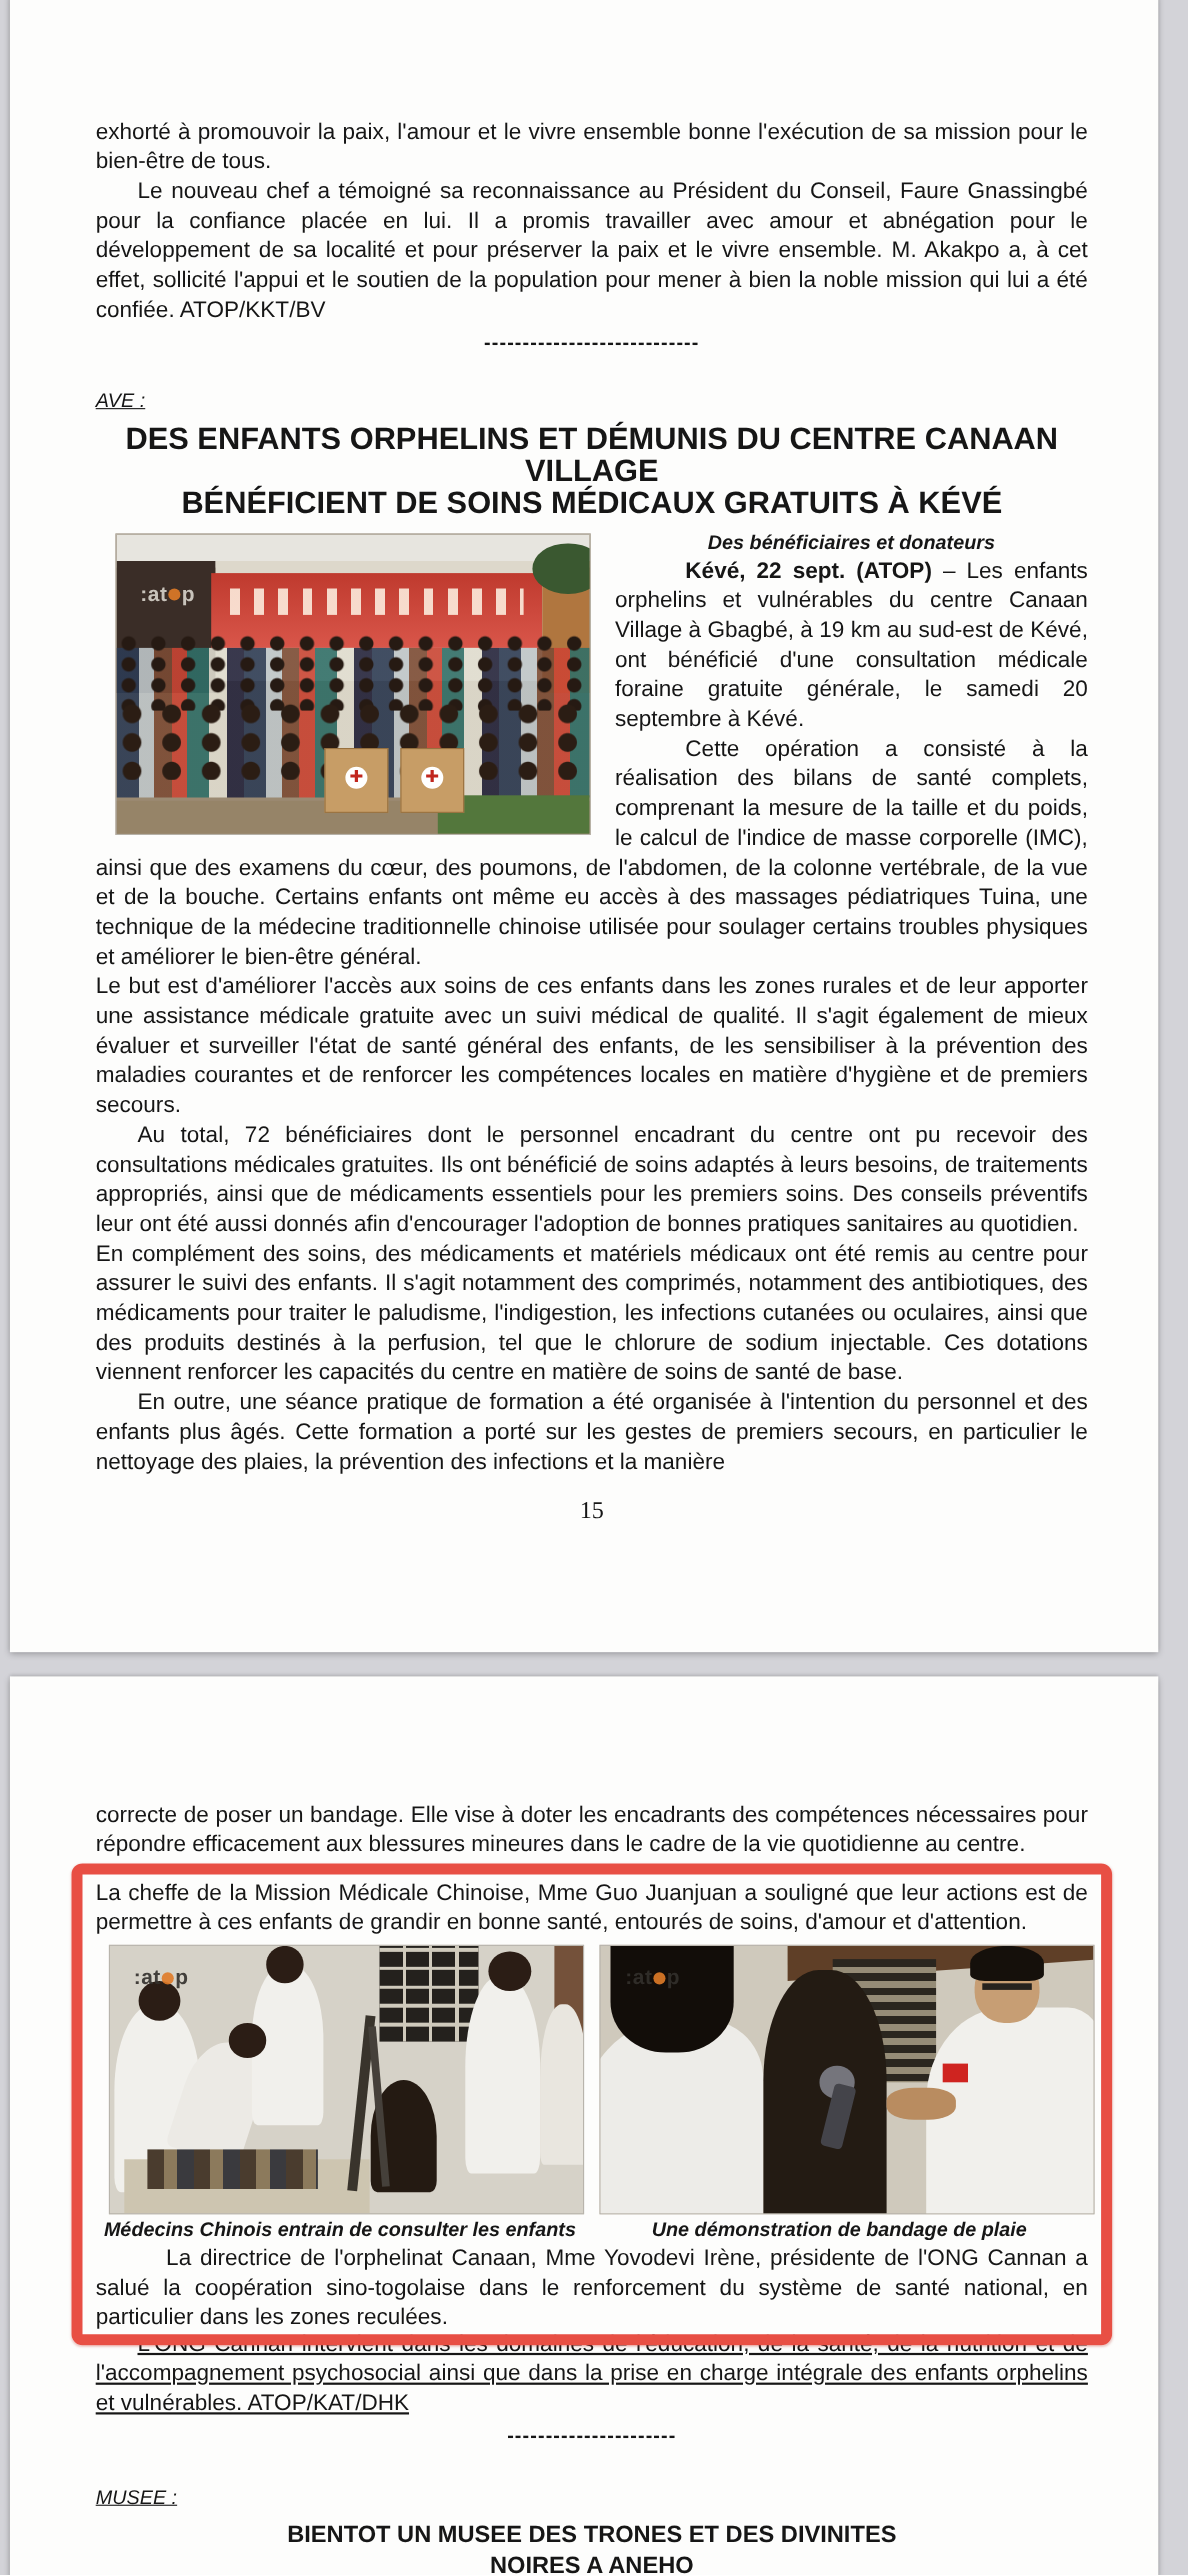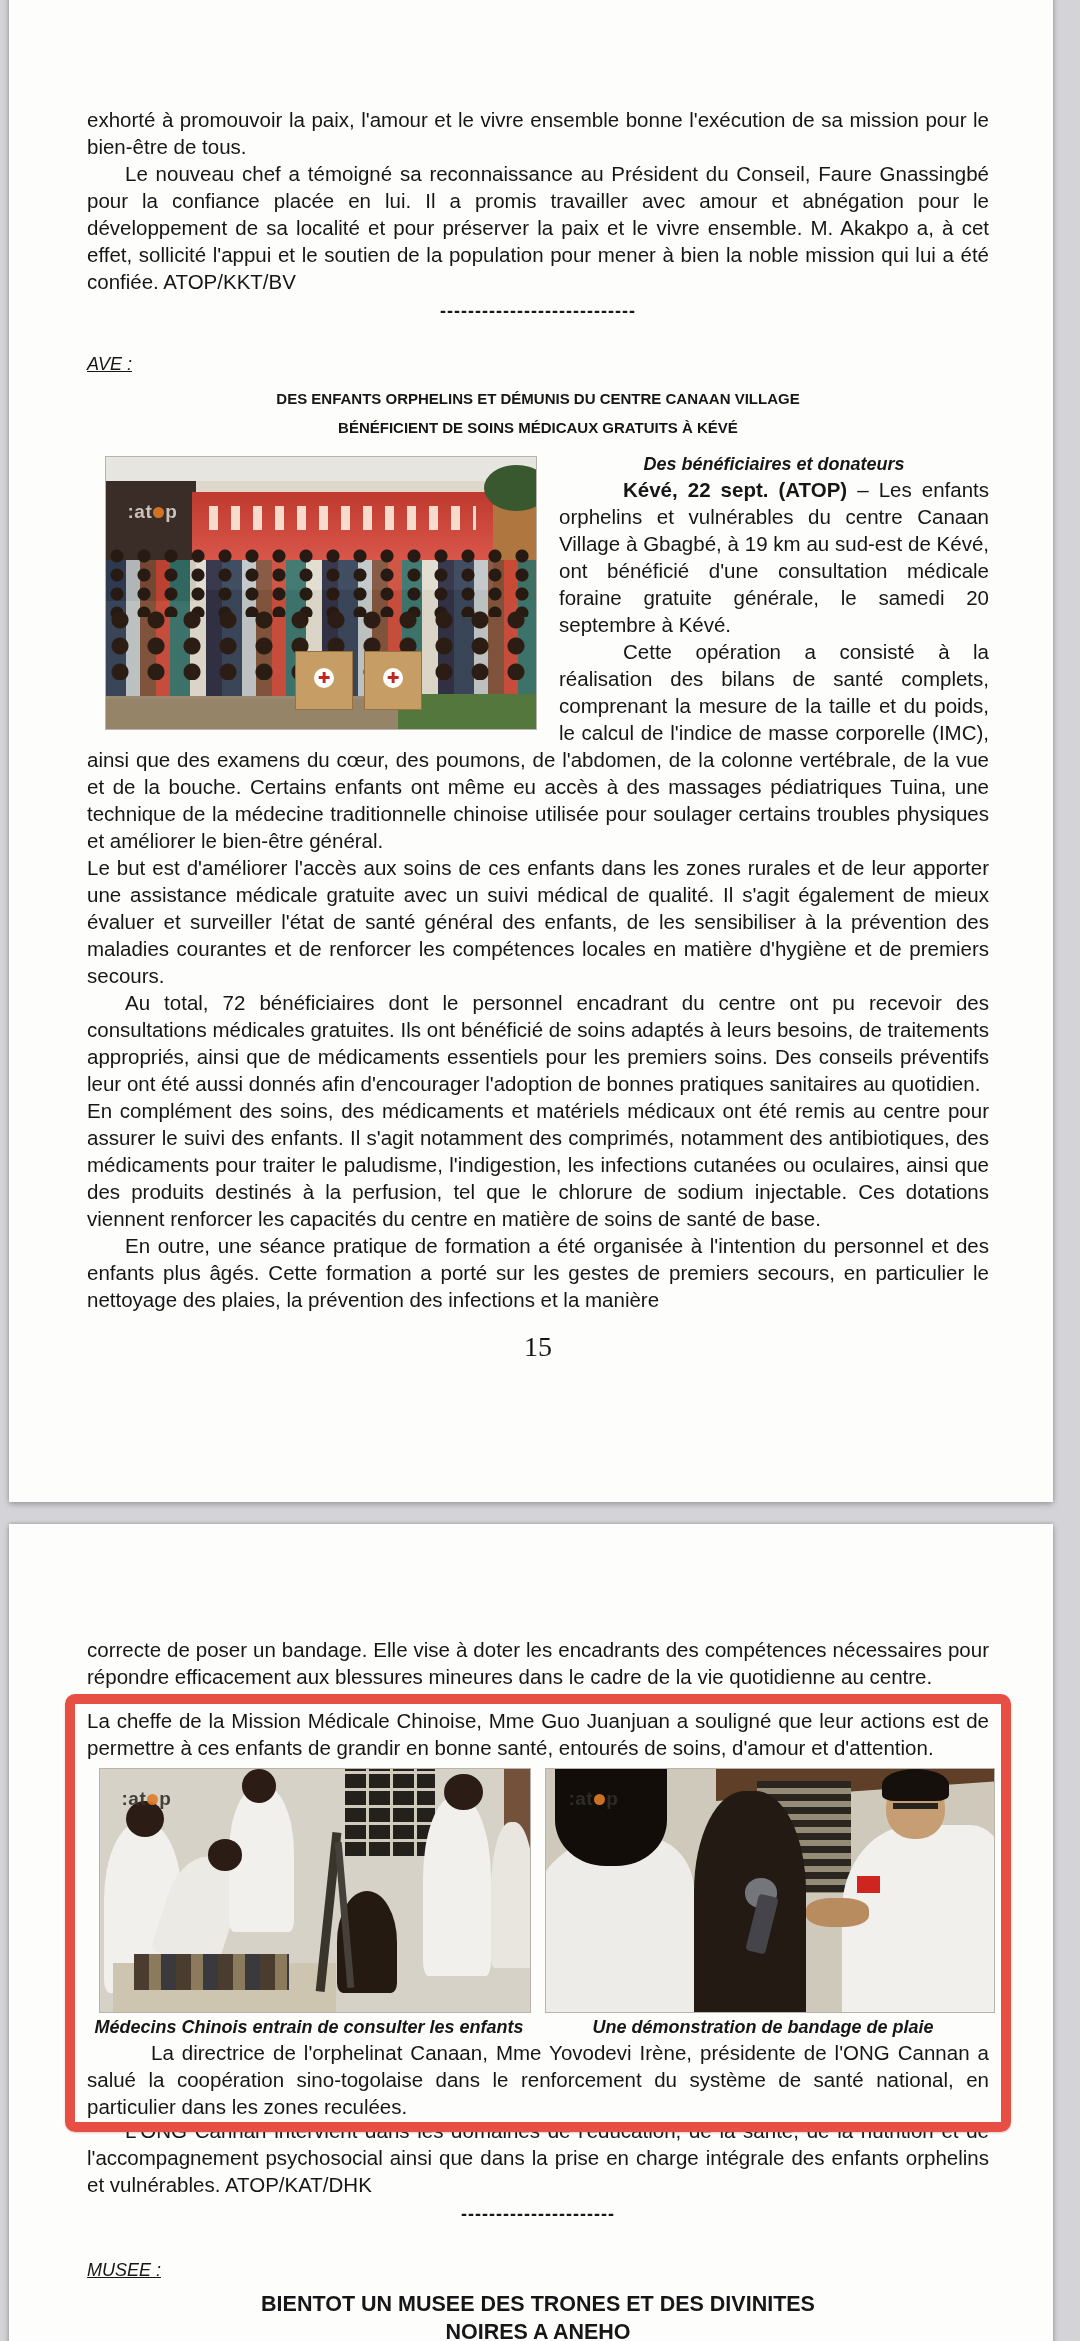--- a/index.html
+++ b/index.html
@@ -19,23 +19,23 @@
   #page-1 .content{padding-top:112px;}
   #page-2 .content{padding-top:112px;}
 
   p{margin:0;text-align:justify;font-size:20.5px;line-height:27px;}
   .ind{text-indent:38px;}
   .ind-lg{text-indent:64px;}
   .sep{text-align:center;font-weight:bold;font-size:18px;letter-spacing:1px;
        line-height:26px;margin:3px 0;}
   .rubric{font-style:italic;text-decoration:underline;font-size:18px;
           line-height:27px;margin:27px 0 6px 0;}
-  .headline{font-weight:bold;font-size:15px;line-height:29px;text-align:center;margin:2px 0 10px 0;}
+  .headline{font-weight:bold;font-size:28px;line-height:29px;text-align:center;margin:2px 0 10px 0;}
   .pagenum{clear:both;text-align:center;font-family:"Liberation Serif","DejaVu Serif",serif;
-           font-size:28px;margin-top:18px;}
+           font-size:22px;margin-top:18px;}
 
   
   figure{margin:0;}
   .photo{position:relative;overflow:hidden;background:#d6d2c8;border:1px solid #b8b4ac;}
   .photo div{position:absolute;}
   .figcap{font-weight:bold;font-style:italic;font-size:18px;text-align:center;line-height:24px;margin-top:2px;}
 
   .wm{position:absolute;z-index:4;font-weight:bold;font-size:19px;letter-spacing:.5px;
       color:#33302c;opacity:.9;}
   .wm.light{color:#d8d4cc;}
@@ -115,21 +115,21 @@
 
   
   .red-box{
     position:relative;z-index:2;
     margin:4px -22px 0 -22px;
     border:10px solid #e84f44;border-radius:10px;
     padding:3px 12px 2px 12px;background:transparent;
     box-shadow:0 1px 2px rgba(180,40,30,.25);
   }
   .photos-row{display:flex;margin-top:7px;}
-  .para-after-box{margin-top:-15px;}
+  .para-after-box{margin-top:-15px;text-decoration:underline;}
   .bottom-headline{font-weight:bold;font-size:21.5px;line-height:28px;text-align:center;margin-top:4px;}
   #page-2 .rubric{margin-top:30px;}
 </style>
 </head>
 <body>
 
 <div class="page" id="page-1">
   <div class="content">
     <p>exhorté à promouvoir la paix, l'amour et le vivre ensemble bonne l'exécution de sa mission pour le bien-être de tous.</p>
     <p class="ind">Le nouveau chef a témoigné sa reconnaissance au Président du Conseil, Faure Gnassingbé pour la confiance placée en lui. Il a promis travailler avec amour et abnégation pour le développement de sa localité et pour préserver la paix et le vivre ensemble. M. Akakpo a, à cet effet, sollicité l'appui et le soutien de la population pour mener à bien la noble mission qui lui a été confiée.  ATOP/KKT/BV</p>

